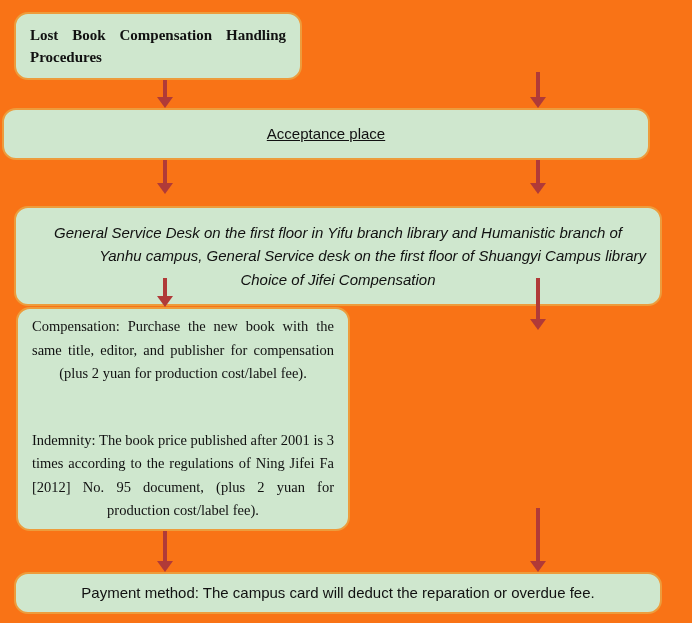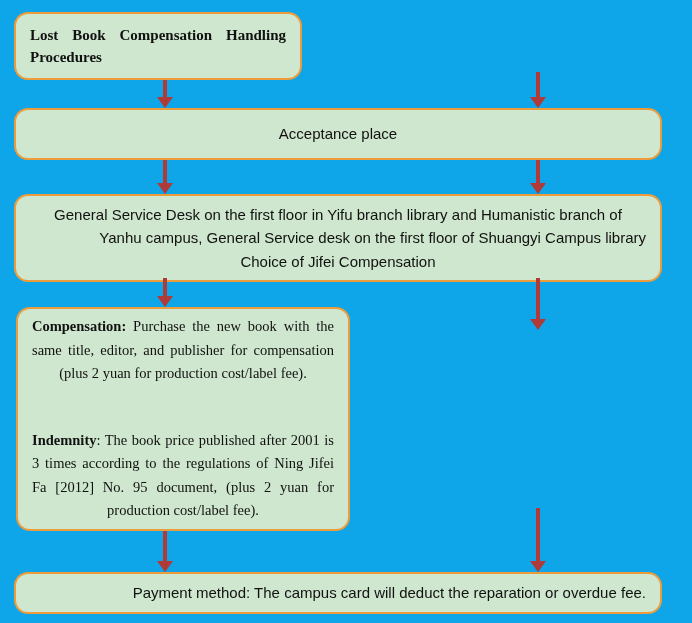--- a/index.html
+++ b/index.html
@@ -4,21 +4,21 @@
 <style>
   html, body {
     margin: 0;
     padding: 0;
     background: #ffffff;
   }
   #canvas {
     position: relative;
     width: 692px;
     height: 623px;
-    background: #0ea5e9;
+    background: #f97316;
     overflow: hidden;
     font-family: "Liberation Sans", sans-serif;
   }
 
   .node {
     position: absolute;
     box-sizing: border-box;
     background: #cfe7ce;
     border: 2px solid #ed9c3c;
     border-radius: 14px;
@@ -49,30 +49,30 @@
     line-height: 1.55;
   }
   .serif-plain {
     font-family: "Liberation Serif", serif;
     font-weight: normal;
     font-size: 14.5px;
     line-height: 1.62;
   }
 
   .t-center { text-align: center; }
-  .t-left   { text-align: right; }
+  .t-left   { text-align: center; }
   .t-just   { text-align: justify; text-align-last: left; }
 
-  .lead { font-weight: bold; }
+  .lead { font-weight: normal; }
 
   
   #node-lost      { left: 14px;  top: 12px;  width: 288px; height: 68px; }
   #node-overdue   { left: 368px; top: 12px;  width: 294px; height: 60px; }
-  #node-accept    { left: 14px;  top: 108px; width: 648px; height: 52px; }
-  #node-desk      { left: 14px;  top: 194px; width: 648px; height: 88px; }
+  #node-accept    { left: 2px;  top: 108px; width: 648px; height: 52px; text-decoration: underline; }
+  #node-desk      { left: 14px;  top: 206px; width: 648px; height: 100px; font-style: italic; }
   #node-comp      { left: 16px;  top: 307px; width: 334px; height: 224px; }
   #node-over-body { left: 396px; top: 330px; width: 282px; height: 148px; }
   #node-pay       { left: 14px;  top: 572px; width: 648px; height: 42px; }
 
   
   .arrow {
     position: absolute;
     width: 16px;
     pointer-events: none;
   }

